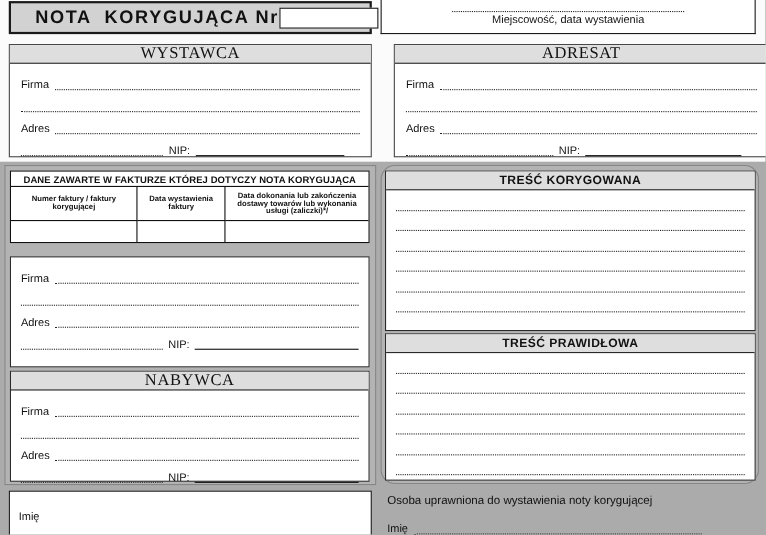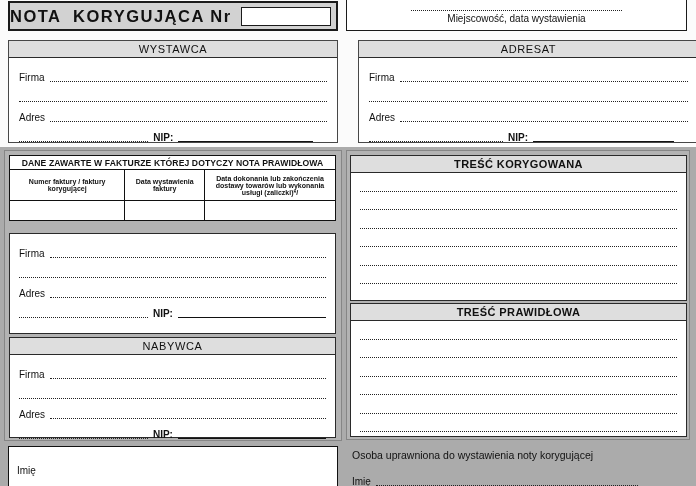--- a/index.html
+++ b/index.html
@@ -13,57 +13,57 @@
     color:#111;
   }
   .top-band { position:absolute; left:0; top:0; width:696px; height:147px; background:#fbfbfb; }
 
   
   .title-box {
     position:absolute; left:8px; top:1px; width:330px; height:30px;
     background:#d2d2d2; border:2px solid #1a1a1a;
     display:flex; align-items:center;
   }
-  .title-text { font-size:16.5px; font-weight:bold; letter-spacing:1.5px; white-space:pre; }
+  .title-text { font-size:16.5px; font-weight:bold; letter-spacing:1.5px; padding-left:22px; white-space:pre; }
   .nr-input {
     margin-left:auto; margin-right:5px;
     width:90px; height:19px; background:#ffffff; border:1.5px solid #1a1a1a;
     font-size:11px; padding:1px 3px;
   }
   .place-box {
     position:absolute; left:346px; top:0px; width:341px; height:31px;
     background:#ffffff; border:1.5px solid #1a1a1a; border-top:none;
     text-align:center;
   }
   .place-line { margin:10px auto 0 auto; width:62%; border-bottom:1.6px dotted #222; height:1px; }
   .place-caption { font-size:10px; margin-top:2px; }
 
   
   .party-box { position:absolute; background:#ffffff; border:1px solid #474747; }
   .party-box.tl { left:8px;  top:40px; width:330px; height:103px; }
   .party-box.tr { left:346px; top:40px; width:341px; height:103px;margin-left:12px; }
   .party-hdr {
     height:17px; background:#dedede; border-bottom:1px solid #2a2a2a;
-    font-size:11px; text-align:center; line-height:17px; letter-spacing:0.6px;
+    font-size:15px; text-align:center; line-height:17px; letter-spacing:0.6px;font-family:Liberation Serif, serif;
   }
   .party-body { padding:0 10px; }
   .frow { display:flex; align-items:flex-end; height:17px; margin-top:3px; }
   .frow.first { margin-top:9px; }
   .flabel { font-size:10px; padding-right:5px; line-height:12px; }
   .dotline { flex:1; border-bottom:1.6px dotted #222; margin-bottom:2px; }
   .dotfix { border-bottom:1.6px dotted #222; margin-bottom:2px; }
   .solidline { flex:1; border-bottom:1.3px solid #111; margin-bottom:2px; }
   .niprow .dotfix { width:42%; }
-  .niprow .flabel { padding:0 5px;font-weight:bold; }
+  .niprow .flabel { padding:0 5px; }
   .endpad { margin-right:14px; }
 
   
   .gray-container { position:absolute; background:#b3b3b3; border:1px solid #868686; }
   .gc-left  { left:4px;  top:150px; width:338px; height:291px; }
-  .gc-right { left:346px; top:150px; width:344px; height:290px; }
+  .gc-right { left:346px; top:150px; width:344px; height:290px;border-radius:13px; }
 
   
   .dane-table { position:absolute; left:4px; top:4px; width:327px; background:#ffffff; border:1.5px solid #111; }
   .dane-title {
     font-size:8.6px; font-weight:bold; text-align:center;
     padding:2px 0 1px 0; border-bottom:1px solid #111; letter-spacing:0.1px;
   }
   .dane-cols, .dane-empty { display:flex; }
   .dane-cols .cell {
     font-size:7px; font-weight:bold; text-align:center;
@@ -159,21 +159,21 @@
         <span class="dotfix"></span>
         <span class="flabel">NIP:</span>
         <span class="solidline endpad"></span>
       </div>
   </div>
 </div>
 
 <div class="gray-container gc-left">
 
   <div class="dane-table">
-    <div class="dane-title">DANE ZAWARTE W FAKTURZE KTÓREJ DOTYCZY NOTA PRAWIDŁOWA</div>
+    <div class="dane-title">DANE ZAWARTE W FAKTURZE KTÓREJ DOTYCZY NOTA KORYGUJĄCA</div>
     <div class="dane-cols">
       <div class="cell c1">Numer faktury / faktury korygującej</div>
       <div class="cell c2">Data wystawienia faktury</div>
       <div class="cell c3">Data dokonania lub zakończenia dostawy towarów lub wykonania usługi (zaliczki)*/</div>
     </div>
     <div class="dane-empty">
       <div class="cell c1"></div>
       <div class="cell c2"></div>
       <div class="cell c3"></div>
     </div>

